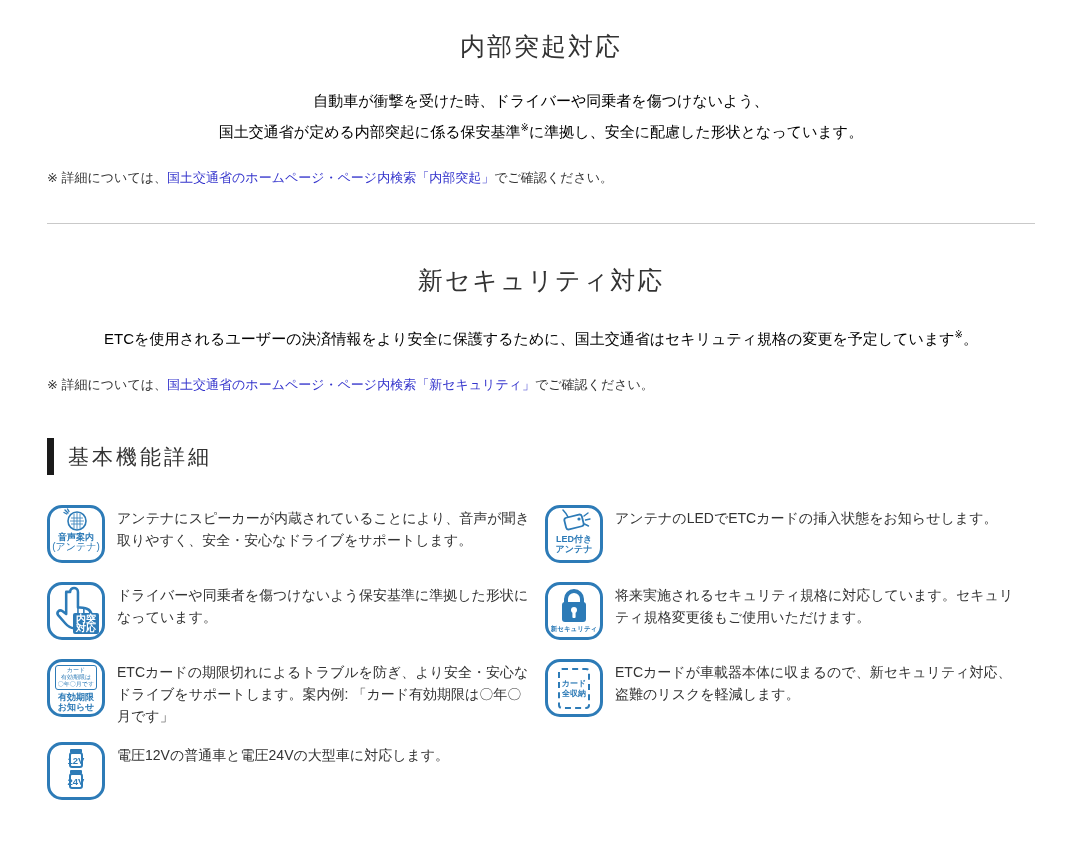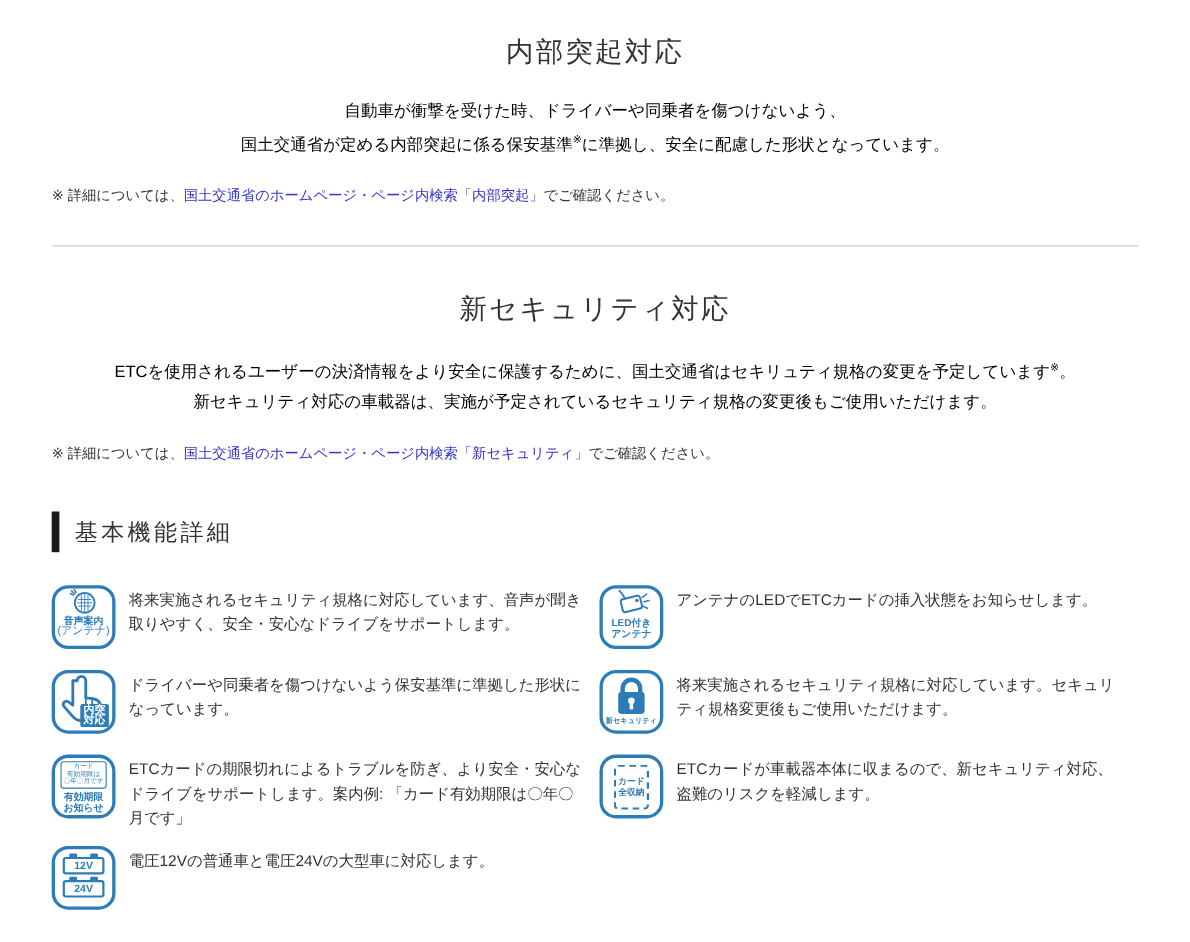--- a/index.html
+++ b/index.html
@@ -133,21 +133,21 @@
     border:2px dashed #2d7bb7;
     border-radius:4px;
     display:flex; flex-direction:column;
     align-items:center; justify-content:center;
   }
   .card-dashed span { font-size:8px; font-weight:bold; line-height:10px; color:#2d7bb7; }
 
   
   .batteries { margin-top:7px; display:flex; flex-direction:column; gap:5px; }
   .battery {
-    width:38px; height:16px;
+    width:14px; height:16px;
     border:2px solid #2d7bb7;
     border-radius:3px;
     position:relative;
     display:flex; align-items:center; justify-content:center;
     font-size:9.5px; font-weight:bold; color:#2d7bb7;
     background:#fff;
   }
   .battery::before, .battery::after {
     content:""; position:absolute; top:-5px;
     width:7px; height:4px; background:#2d7bb7;
@@ -168,21 +168,20 @@
   </p>
   <p class="note">
     <span>※ 詳細については、</span><a href="#">国土交通省のホームページ・ページ内検索「内部突起」</a><span>でご確認ください。</span>
   </p>
 
   <hr class="divider">
 
   <h2 class="sec-title second">新セキュリティ対応</h2>
   <p class="para">
     <span>ETCを使用されるユーザーの決済情報をより安全に保護するために、国土交通省はセキリュティ規格の変更を予定しています</span><sup>※</sup><span>。</span><br>
-    <span>新セキュリティ対応の車載器は、実施が予定されているセキュリティ規格の変更後もご使用いただけます。</span>
   </p>
   <p class="note">
     <span>※ 詳細については、</span><a href="#">国土交通省のホームページ・ページ内検索「新セキュリティ」</a><span>でご確認ください。</span>
   </p>
 
   <div class="feature-header">
     <div class="bar"></div>
     <div class="label">基本機能詳細</div>
   </div>
 
@@ -191,21 +190,21 @@
     <div class="feature-item">
       <div class="icon-shell">
         <svg width="26" height="24" viewBox="0 0 26 24">
           <circle cx="14" cy="13" r="9" fill="none" stroke="#2d7bb7" stroke-width="1.6"></circle>
           <path d="M8 10h12M7 13h14M8 16h12M11 5.5v15M14 4.5v17M17 5.5v15" stroke="#2d7bb7" stroke-width="0.8" fill="none"></path>
           <path d="M5 5 L2 2 M6 3.5 L4.5 1 M3.8 6 L1 4.5" stroke="#2d7bb7" stroke-width="1.4" stroke-linecap="round"></path>
         </svg>
         <span class="ic-lbl-b">音声案内</span>
         <span class="ic-lbl-s">(アンテナ)</span>
       </div>
-      <div class="feature-text">将来実施されるセキュリティ規格に対応しています、音声が聞き取りやすく、安全・安心なドライブをサポートします。</div>
+      <div class="feature-text">アンテナにスピーカーが内蔵されていることにより、音声が聞き取りやすく、安全・安心なドライブをサポートします。</div>
     </div>
 
     <div class="feature-item">
       <div class="icon-shell">
         <svg width="34" height="26" viewBox="0 0 34 26">
           <path d="M6 2 C9 5 10 7 11 9" stroke="#2d7bb7" stroke-width="1.6" fill="none" stroke-linecap="round"></path>
           <rect x="8" y="8" width="18" height="12" rx="2.5" fill="none" stroke="#2d7bb7" stroke-width="1.8" transform="rotate(-14 17 14)"></rect>
           <circle cx="22" cy="11" r="1.6" fill="#2d7bb7"></circle>
           <path d="M27 8 L31 5 M28.5 12 L33 11 M27.5 16 L31.5 18" stroke="#2d7bb7" stroke-width="1.4" stroke-linecap="round"></path>
         </svg>

